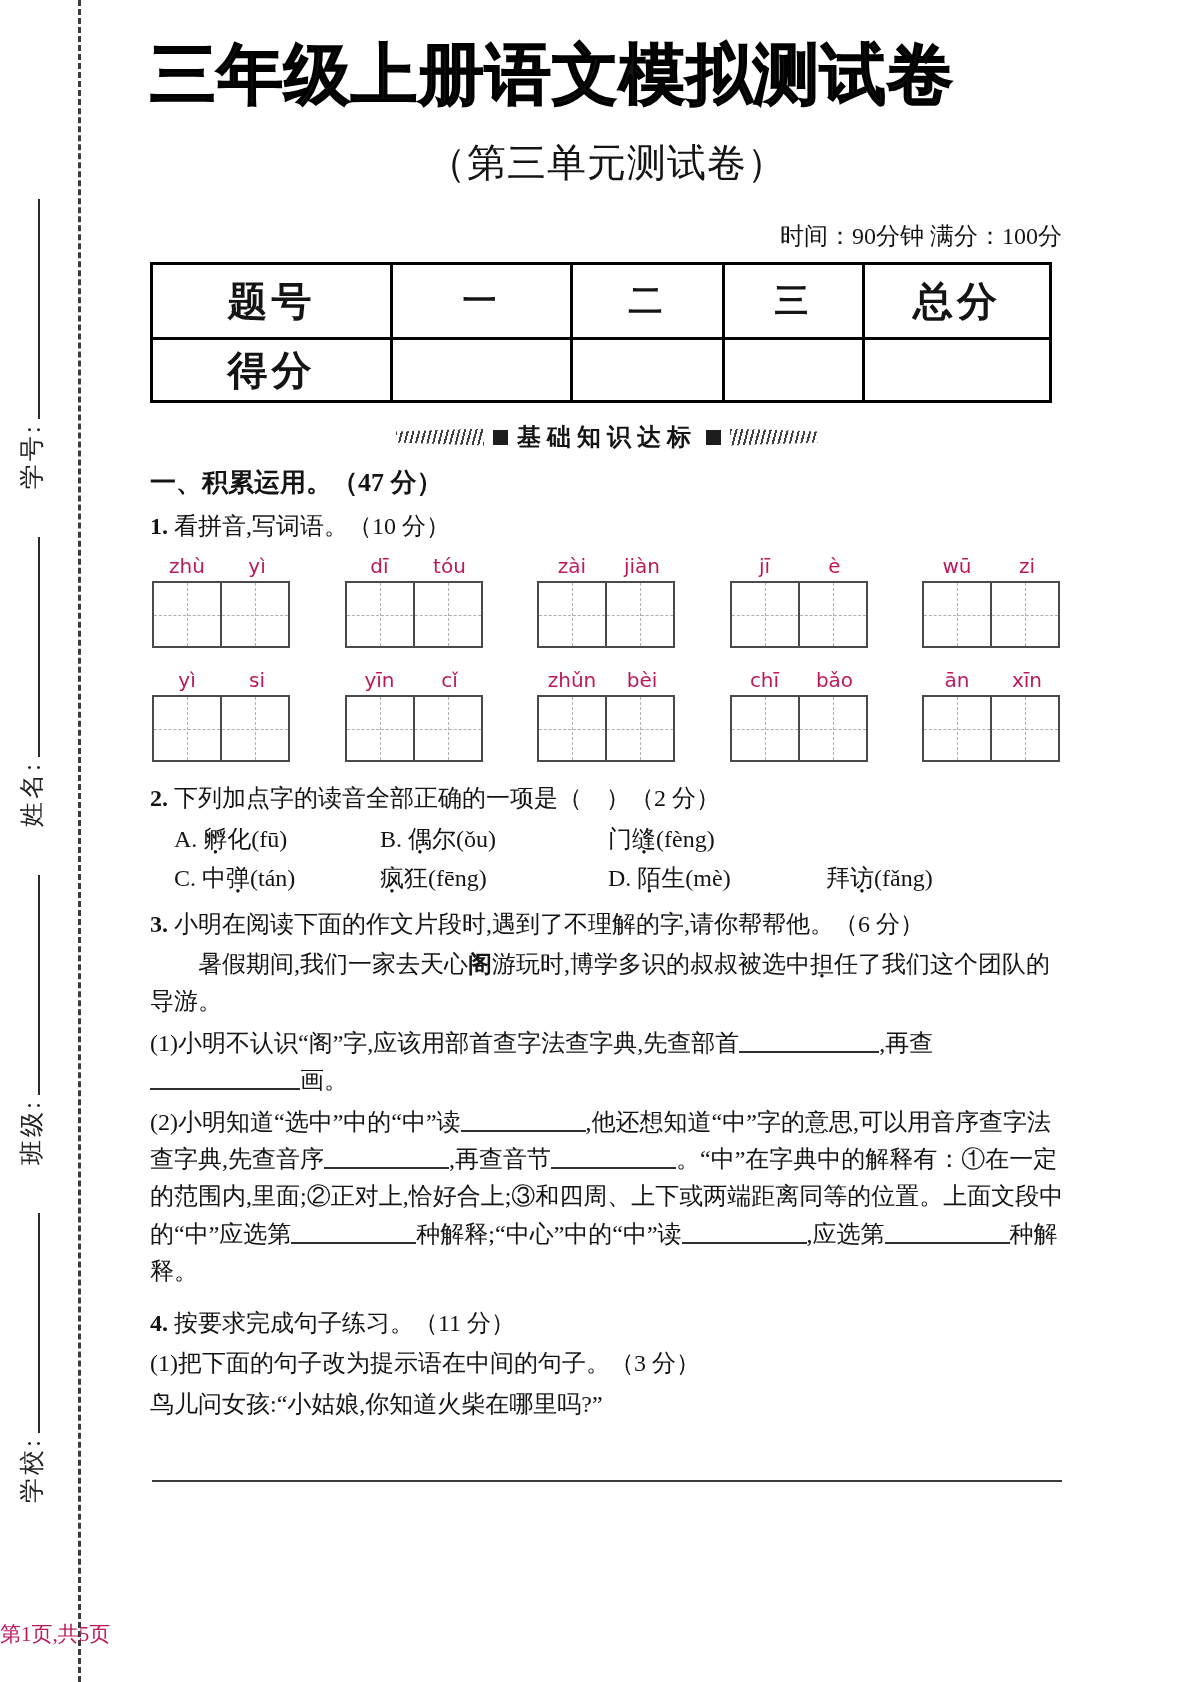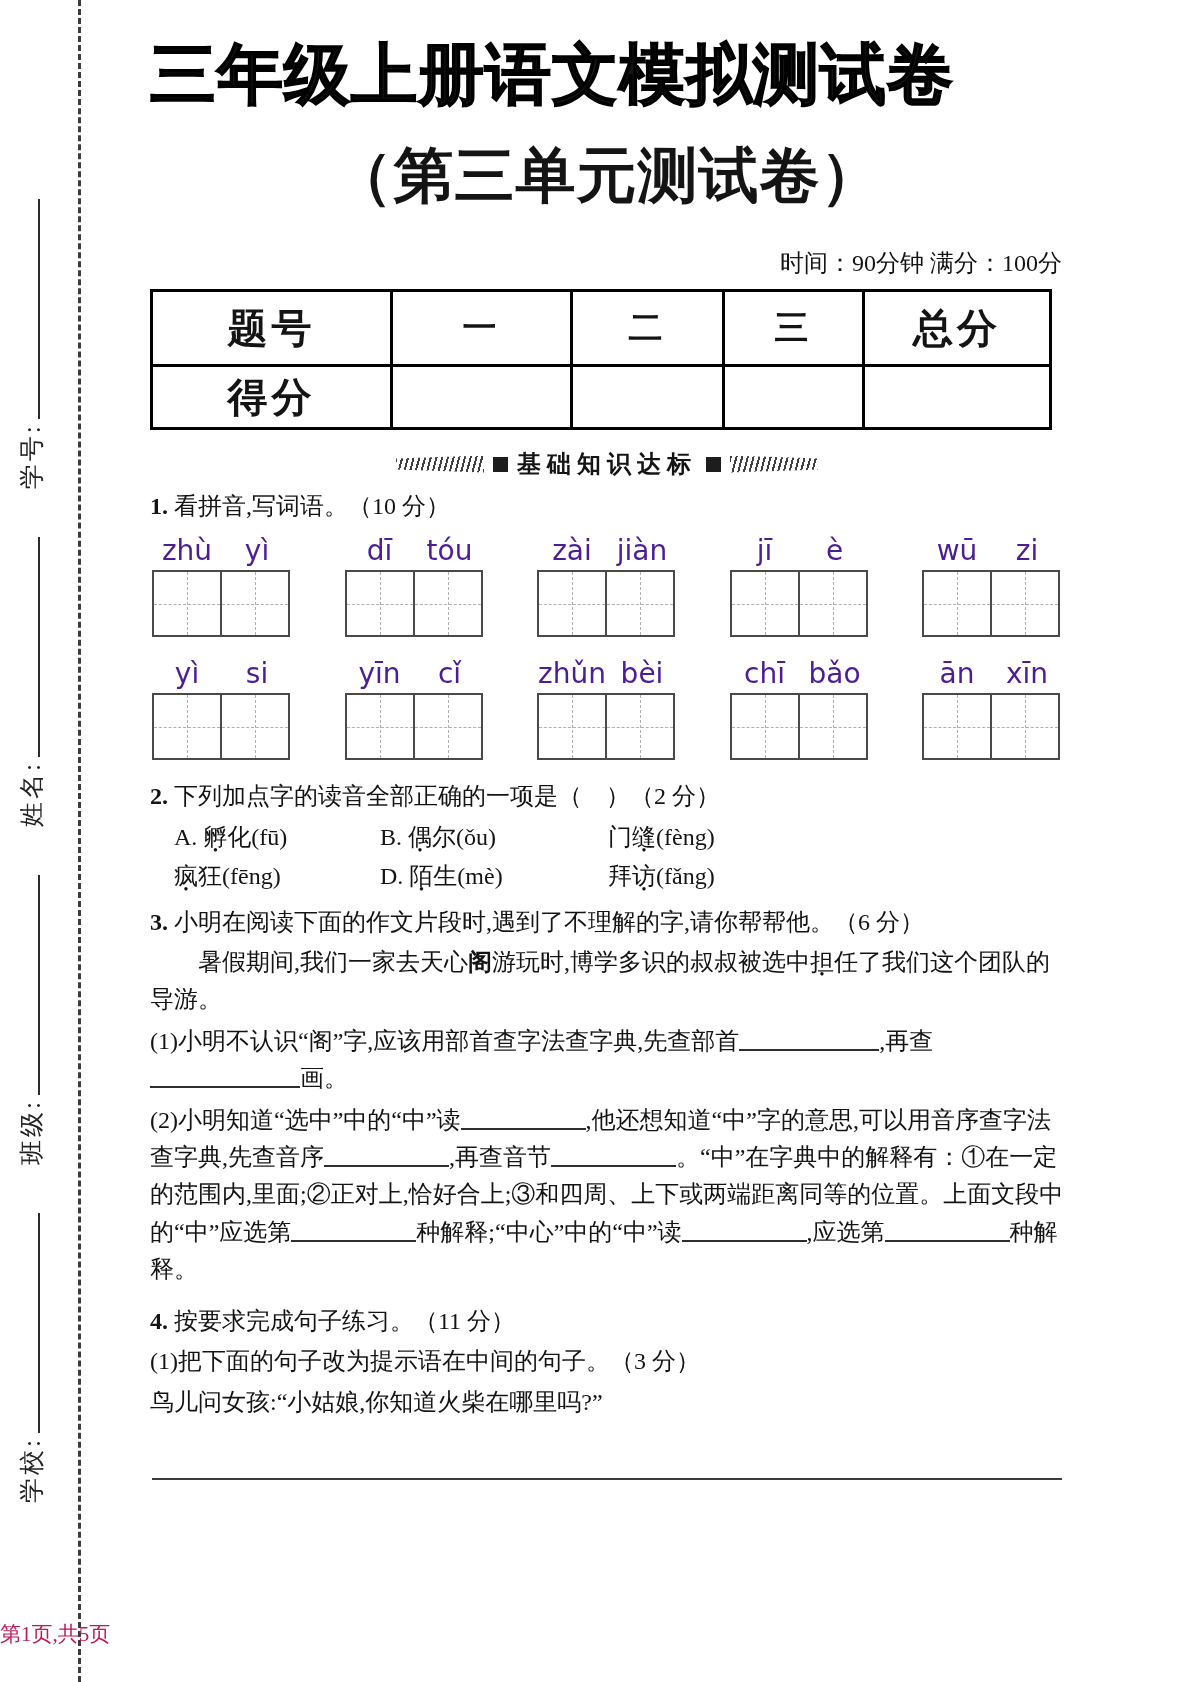--- a/index.html
+++ b/index.html
@@ -13,21 +13,21 @@
     transform:rotate(-90deg);display:flex;align-items:baseline;gap:48px;
     font-size:25px;color:#222;padding-left:100px;box-sizing:border-box;
   }
   .m-field{display:inline-flex;align-items:baseline;white-space:nowrap;}
   .m-label{letter-spacing:3px;}
   .m-line{display:inline-block;width:220px;height:4px;border-bottom:2px solid #2a2a2a;margin-left:4px;}
 
   .content{position:relative;padding:30px 126px 0 150px;}
 
   .title{margin:0;text-align:left;font-size:66px;font-weight:900;letter-spacing:1px;-webkit-text-stroke:1.5px #000;}
-  .subtitle{text-align:center;font-size:60px;font-weight:700;margin-top:16px;letter-spacing:1px;}
+  .subtitle{text-align:center;font-size:39px;font-weight:400;margin-top:16px;letter-spacing:1px;}
   .meta{text-align:right;font-size:24px;margin:30px 2px 10px 0;}
 
   table.score-table{border-collapse:collapse;width:902px;table-layout:fixed;}
   table.score-table td{border:3px solid #000;text-align:center;font-weight:bold;vertical-align:middle;}
   .st-h{font-size:40px;height:70px;letter-spacing:4px;}
   .st-n{font-size:34px;}
   .st-s{font-size:40px;height:58px;letter-spacing:4px;}
   .st-e{height:58px;}
 
   .banner{display:flex;align-items:center;justify-content:center;margin:18px 0 8px;}
@@ -37,21 +37,21 @@
   .sq{width:15px;height:15px;background:#1d1d1d;margin:0 9px;flex:none;}
   .banner-text{font-size:24px;font-weight:800;letter-spacing:6px;}
 
   .sec-heading{font-size:26px;font-weight:700;margin:12px 0 4px;}
   .qline{font-size:24px;line-height:1.5;margin:8px 0 4px;}
   .qnum{font-weight:700;}
 
   .py-row{display:flex;justify-content:space-between;margin:10px 2px 0;}
   .py-group{width:140px;flex:none;}
   .py-labels{display:flex;margin-bottom:3px;}
-  .py-syll{width:70px;text-align:center;font-size:28px;font-family:"DejaVu Sans","Liberation Sans",sans-serif;color:#4c1d95;}
+  .py-syll{width:70px;text-align:center;font-size:20px;font-family:"DejaVu Sans","Liberation Sans",sans-serif;color:#be185d;}
   .py-box{display:flex;border:2px solid #4a4a4a;width:fit-content;}
   .py-cell{width:66px;height:63px;position:relative;}
   .py-cell + .py-cell{border-left:2px solid #4a4a4a;}
   .py-cell::before{content:'';position:absolute;left:50%;top:0;bottom:0;border-left:1px dashed #b0b0b0;}
   .py-cell::after{content:'';position:absolute;top:50%;left:0;right:0;border-top:1px dashed #b0b0b0;}
   .py-grid{margin-bottom:18px;}
   .py-row + .py-row{margin-top:20px;}
 
   .opt-row{display:grid;grid-template-columns:206px 228px 218px 1fr;margin-left:24px;font-size:24px;line-height:1.62;}
 
@@ -122,20 +122,21 @@
     </table>
 
     <div class="banner">
       <span class="deco deco-l"></span>
       <span class="sq"></span>
       <span class="banner-text">基础知识达标</span>
       <span class="sq"></span>
       <span class="deco deco-r"></span>
     </div>
 
+    <div class="sec-heading">一、积累运用。（47 分）</div>
 
     <div class="qline">
       <span class="qnum">1.</span>
       <span>看拼音,写词语。（10 分）</span>
     </div>
 
     <div class="py-grid" id="pinyin-grid">
         <div class="py-row">
           <div class="py-group">
             <div class="py-labels">
@@ -246,20 +247,21 @@
       <span class="qnum">2.</span>
       <span>下列加点字的读音全部正确的一项是（　）（2 分）</span>
     </div>
     <div id="q2-options">
         <div class="opt-row">
           <span><span>A. </span><span class="dot-under">孵</span><span>化(fū)</span></span>
           <span><span>B. </span><span class="dot-under">偶</span><span>尔(ǒu)</span></span>
           <span><span>门</span><span class="dot-under">缝</span><span>(fèng)</span></span>
         </div>
         <div class="opt-row">
+          <span><span>C. </span><span>中</span><span class="dot-under">弹</span><span>(tán)</span></span>
           <span><span class="dot-under">疯</span><span>狂(fēng)</span></span>
           <span><span>D. </span><span class="dot-under">陌</span><span>生(mè)</span></span>
           <span><span>拜</span><span class="dot-under">访</span><span>(fǎng)</span></span>
         </div>
       </div>
 
     <div class="qline">
       <span class="qnum">3.</span>
       <span>小明在阅读下面的作文片段时,遇到了不理解的字,请你帮帮他。（6 分）</span>
     </div>

